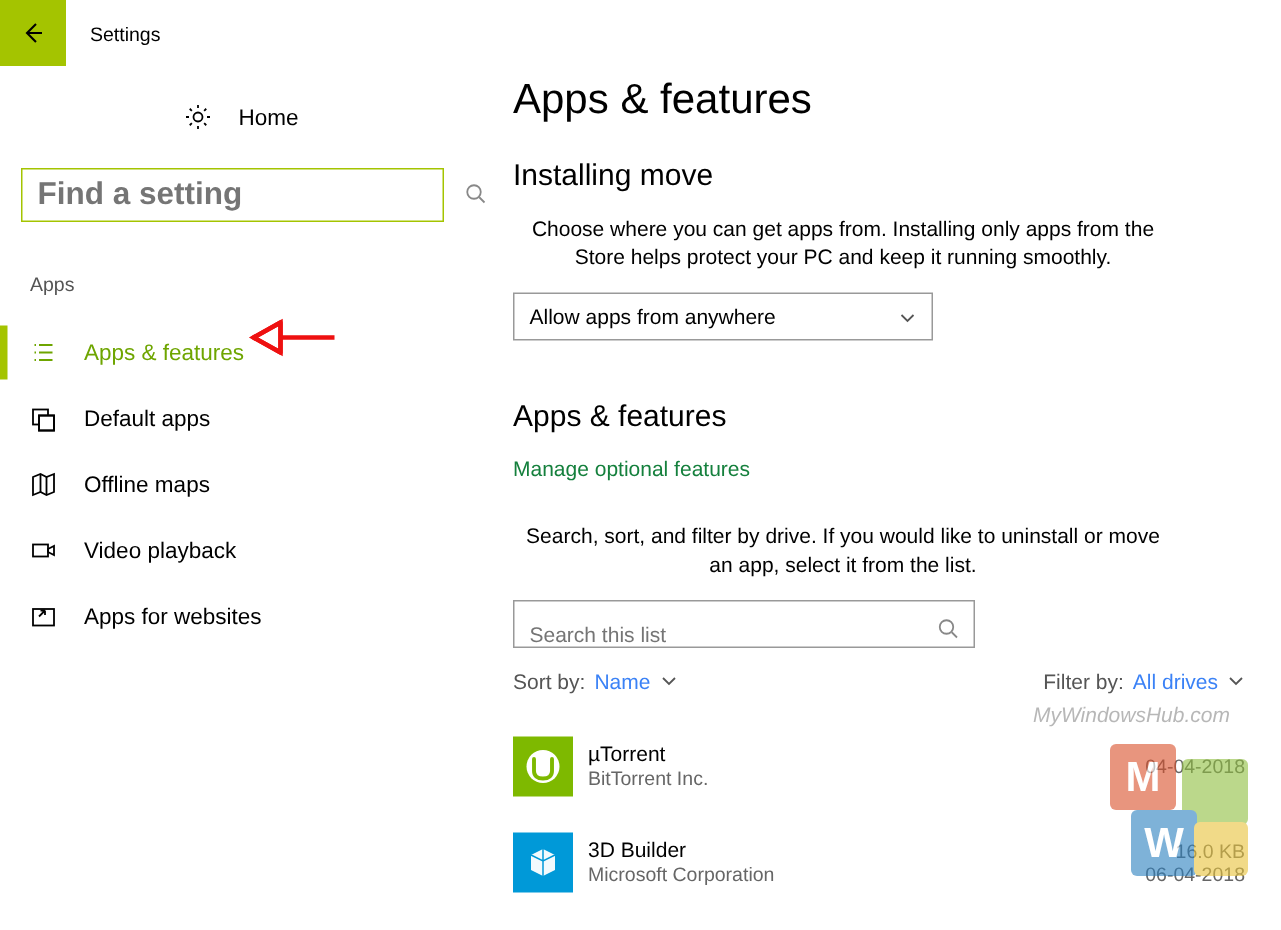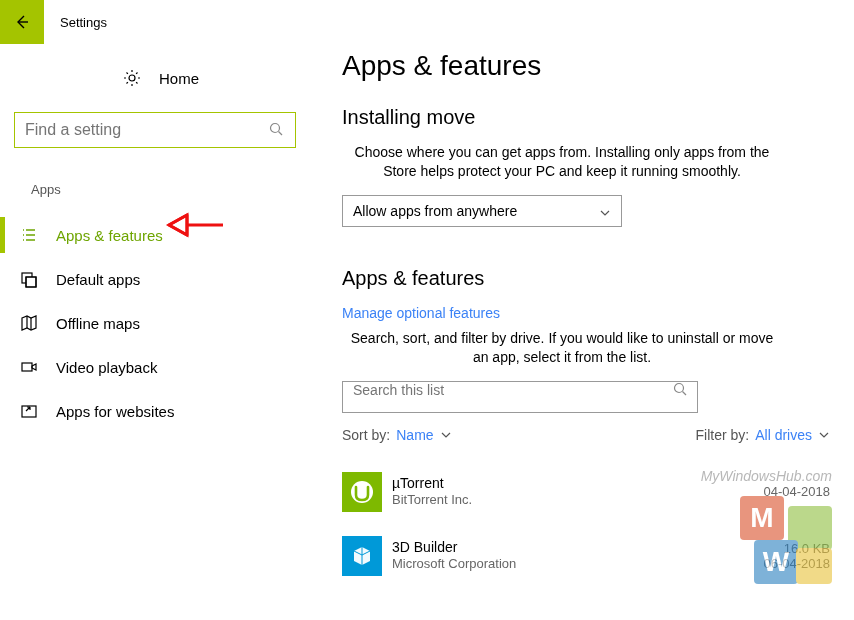--- a/index.html
+++ b/index.html
@@ -16,48 +16,48 @@
   .sidebar { width: 310px; padding: 14px 8px 0 8px; }
   .content { flex: 1; padding: 6px 24px 0 32px; overflow: hidden; }
 
   
   .home-row { display: flex; align-items: center; height: 40px; padding-left: 12px; margin-bottom: 14px; cursor: pointer; justify-content: center; }
   .home-row .icon { width: 18px; height: 18px; margin-right: 18px; display: flex; align-items: center; justify-content: center; }
   .home-row .label { font-size: 15px; }
 
   
   .search-wrap { height: 36px; border: 1px solid #a4c400; display: flex; align-items: center; padding: 0 10px 0 10px; margin: 0 6px 34px 6px; }
-  .search-wrap input { flex: 1; border: none; outline: none; font-size: 16px; color: #14532d; background: transparent; }
+  .search-wrap input { flex: 1; border: none; outline: none; font-size: 21px; color: #14532d; background: transparent; font-weight: bold; }
   .search-wrap .sicon { width: 16px; height: 16px; }
 
   
-  .cat-head { font-size: 13px; color: #555; margin: 0 0 16px 23px; }
+  .cat-head { font-size: 13px; color: #555; margin: 0 0 16px 12px; }
 
   
   .nav { list-style: none; }
   .nav-item { display: flex; align-items: center; height: 44px; padding-left: 12px; cursor: pointer; position: relative; }
   .nav-item .icon { width: 18px; height: 18px; margin-right: 18px; display: flex; align-items: center; justify-content: center; }
   .nav-item .label { font-size: 15px; color: #000; }
   .nav-item.active .label { color: #6ea500; }
   .nav-item.active::before { content: ""; position: absolute; left: -8px; top: 4px; bottom: 4px; width: 5px; background: #a4c400; }
   .nav-item.active .icon svg * { stroke: #6ea500; }
 
   
   h1 { font-size: 28px; font-weight: 400; margin-bottom: 24px; }
   h2 { font-size: 20px; font-weight: 400; margin-bottom: 14px; }
   .desc { font-size: 14px; color: #000; line-height: 1.35; margin-bottom: 14px; max-width: 440px; text-align: center; }
-  .link { font-size: 14px; color: #3b82f6; margin-bottom: 8px; display: inline-block; cursor: pointer; }
+  .link { font-size: 14px; color: #15803d; margin-bottom: 28px; display: inline-block; cursor: pointer; }
 
   
   .dropdown { width: 280px; height: 32px; border: 1px solid #999; display: flex; align-items: center; padding: 0 10px; margin-bottom: 40px; cursor: pointer; }
   .dropdown .val { flex: 1; font-size: 14px; }
   .dropdown .chev { width: 12px; height: 12px; }
 
   
-  .search-list { width: 356px; height: 32px; border: 1px solid #999; display: flex; align-items: flex-start; padding: 0 10px; margin-bottom: 14px; }
+  .search-list { width: 308px; height: 32px; border: 1px solid #999; display: flex; align-items: flex-end; padding: 0 10px; margin-bottom: 14px; }
   .search-list input { flex: 1; border: none; outline: none; font-size: 14px; color: #666; background: transparent; }
 
   
   .sf-row { display: flex; gap: 40px; font-size: 14px; margin-bottom: 22px; justify-content: space-between; }
   .sf-item { display: flex; align-items: center; gap: 6px; cursor: pointer; }
   .sf-label { color: #555; }
   .sf-val { color: #3b82f6; }
 
   
   .app-row { display: flex; align-items: center; height: 54px; margin-bottom: 10px; cursor: pointer; }
@@ -68,21 +68,21 @@
   .app-pub { font-size: 13px; color: #666; line-height: 1.2; }
   .app-meta { text-align: right; font-size: 13px; color: #666; }
   .app-size { display: block; }
   .app-date { display: block; }
 
   
   .arrow-annot { position: absolute; left: 165px; top: 209px; pointer-events: none; }
 
   
   .watermark { position: absolute; right: 10px; bottom: 20px; opacity: 0.6; pointer-events: none; }
-  .wm-text { position:absolute; right:12px; top:-22px; font-size:14px; color:#888; font-style:italic; white-space:nowrap; }
+  .wm-text { position:absolute; right:24px; top:-22px; font-size:14px; color:#888; font-style:italic; white-space:nowrap; }
   .wm-tile { width:44px; height:44px; position:absolute; display:flex; align-items:center; justify-content:center; font-size:28px; font-weight:bold; color:#fff; border-radius:4px; }
 </style>
 </head>
 <body>
 
 <div class="titlebar">
   <div class="back-btn">
     <svg width="18" height="18" viewBox="0 0 18 18" fill="none" stroke="#000" stroke-width="1.4">
         <path d="M11 3 L5 9 L11 15"></path>
         <path d="M5 9 H15"></path>

